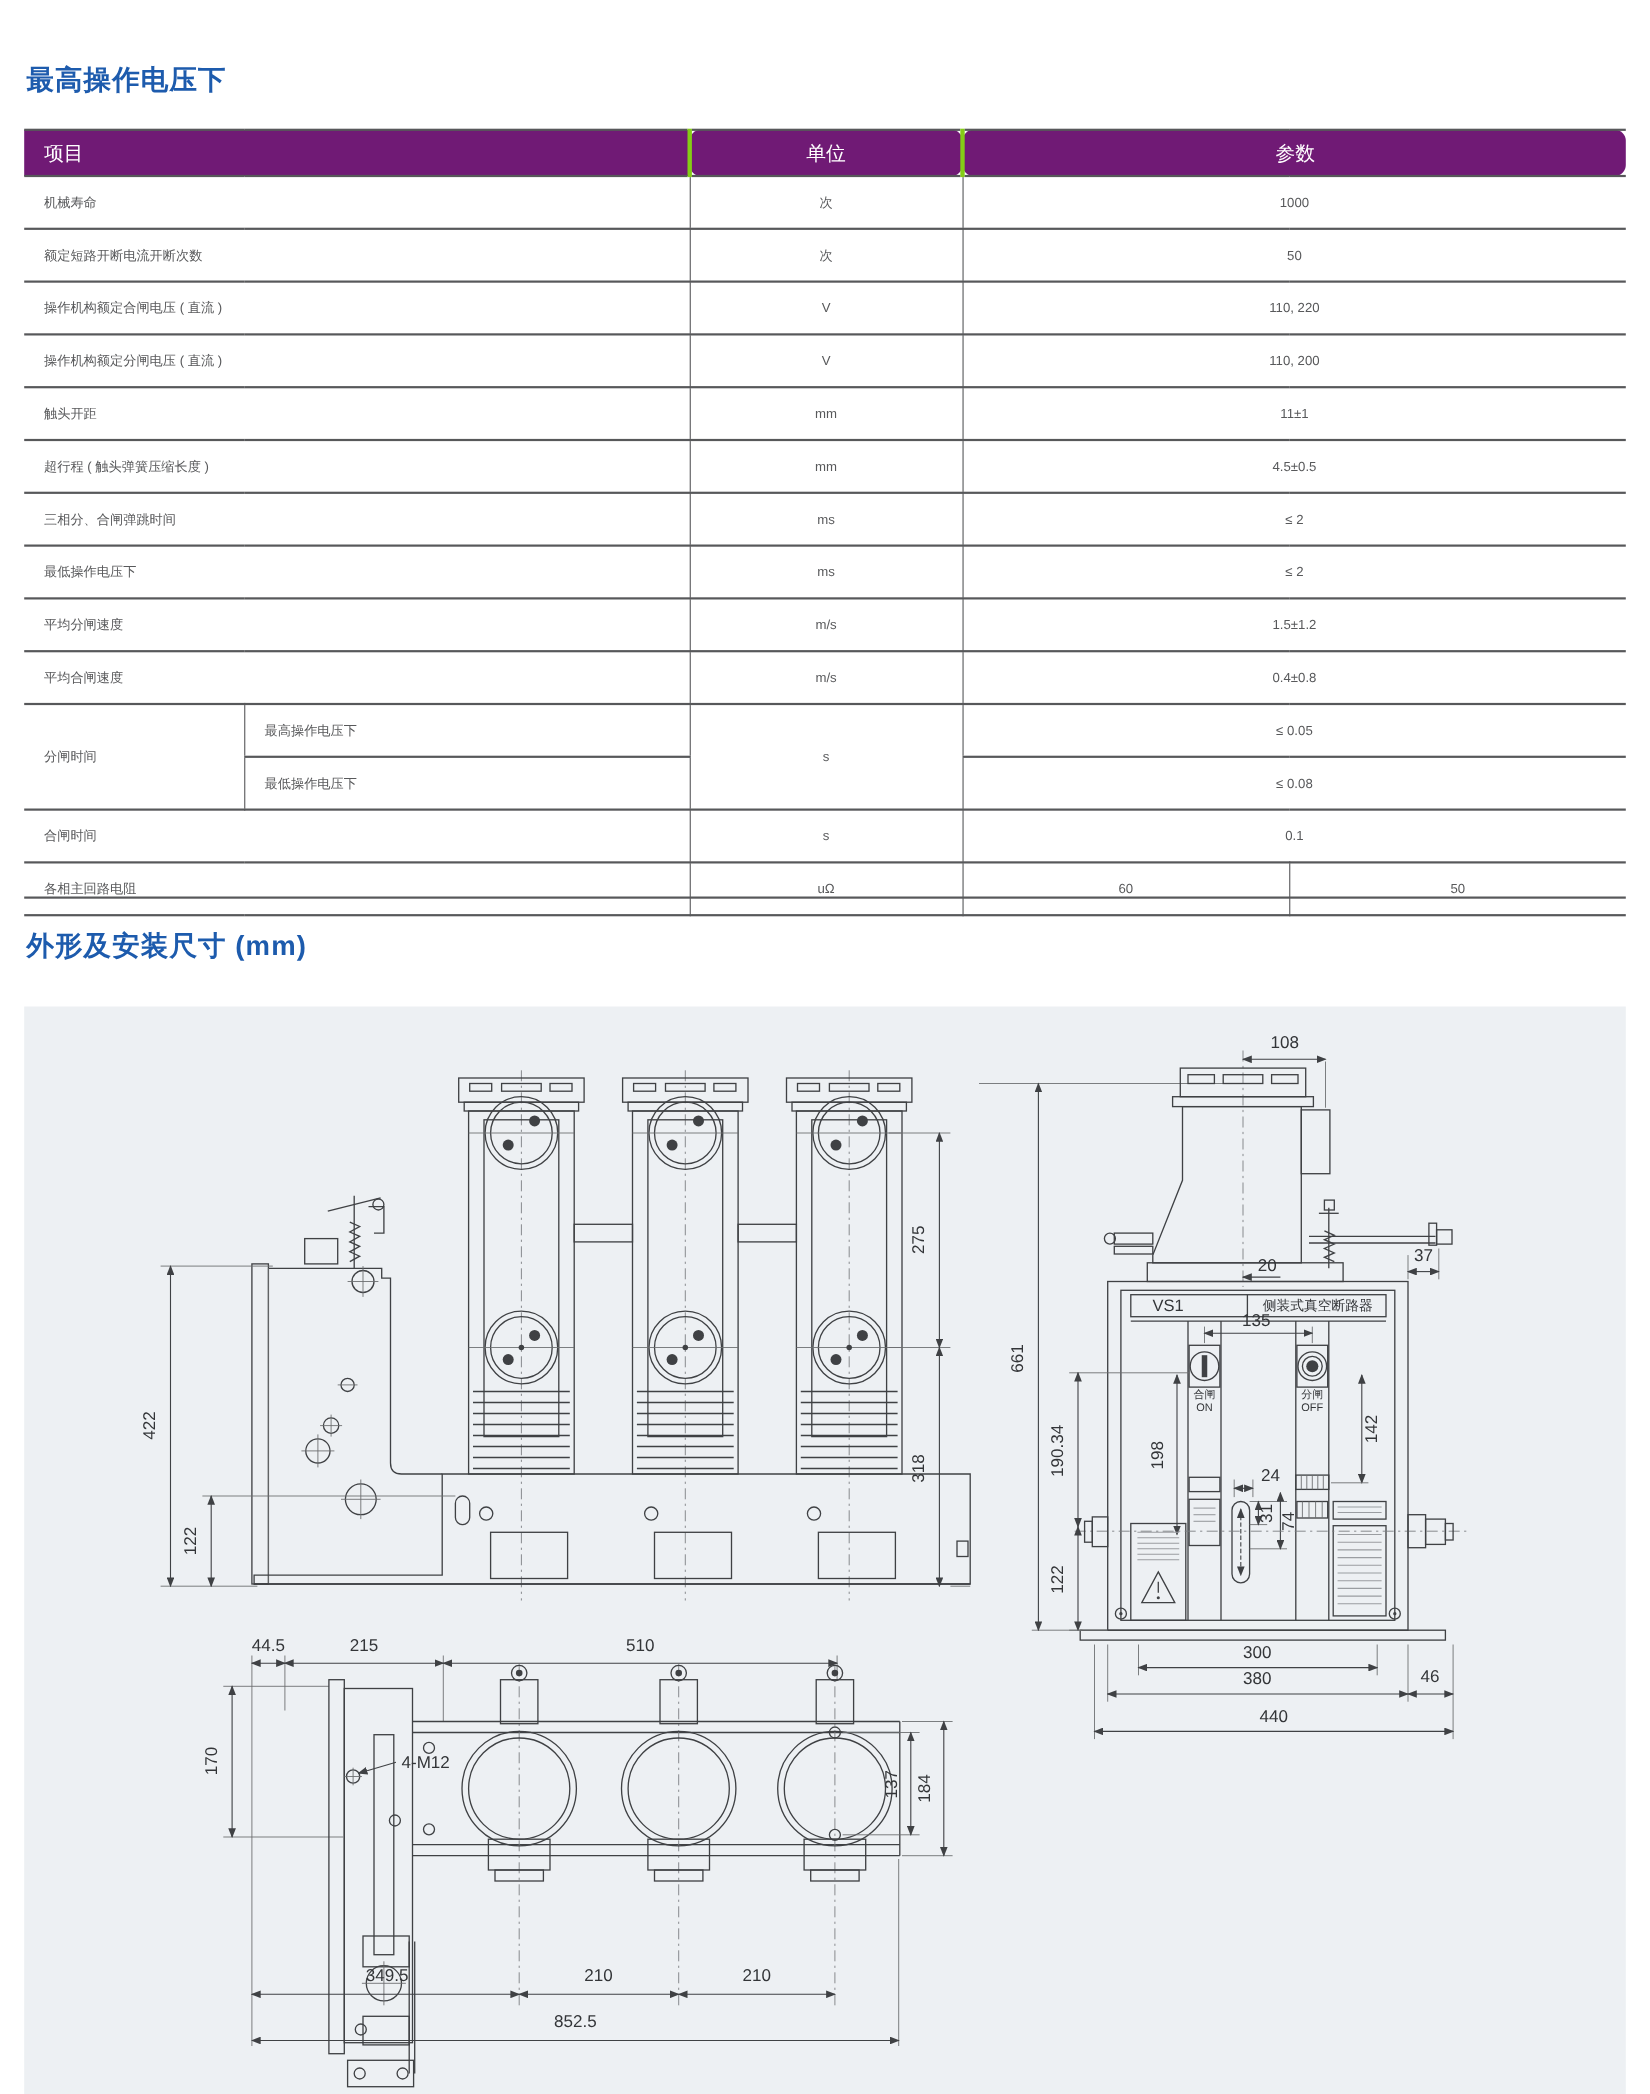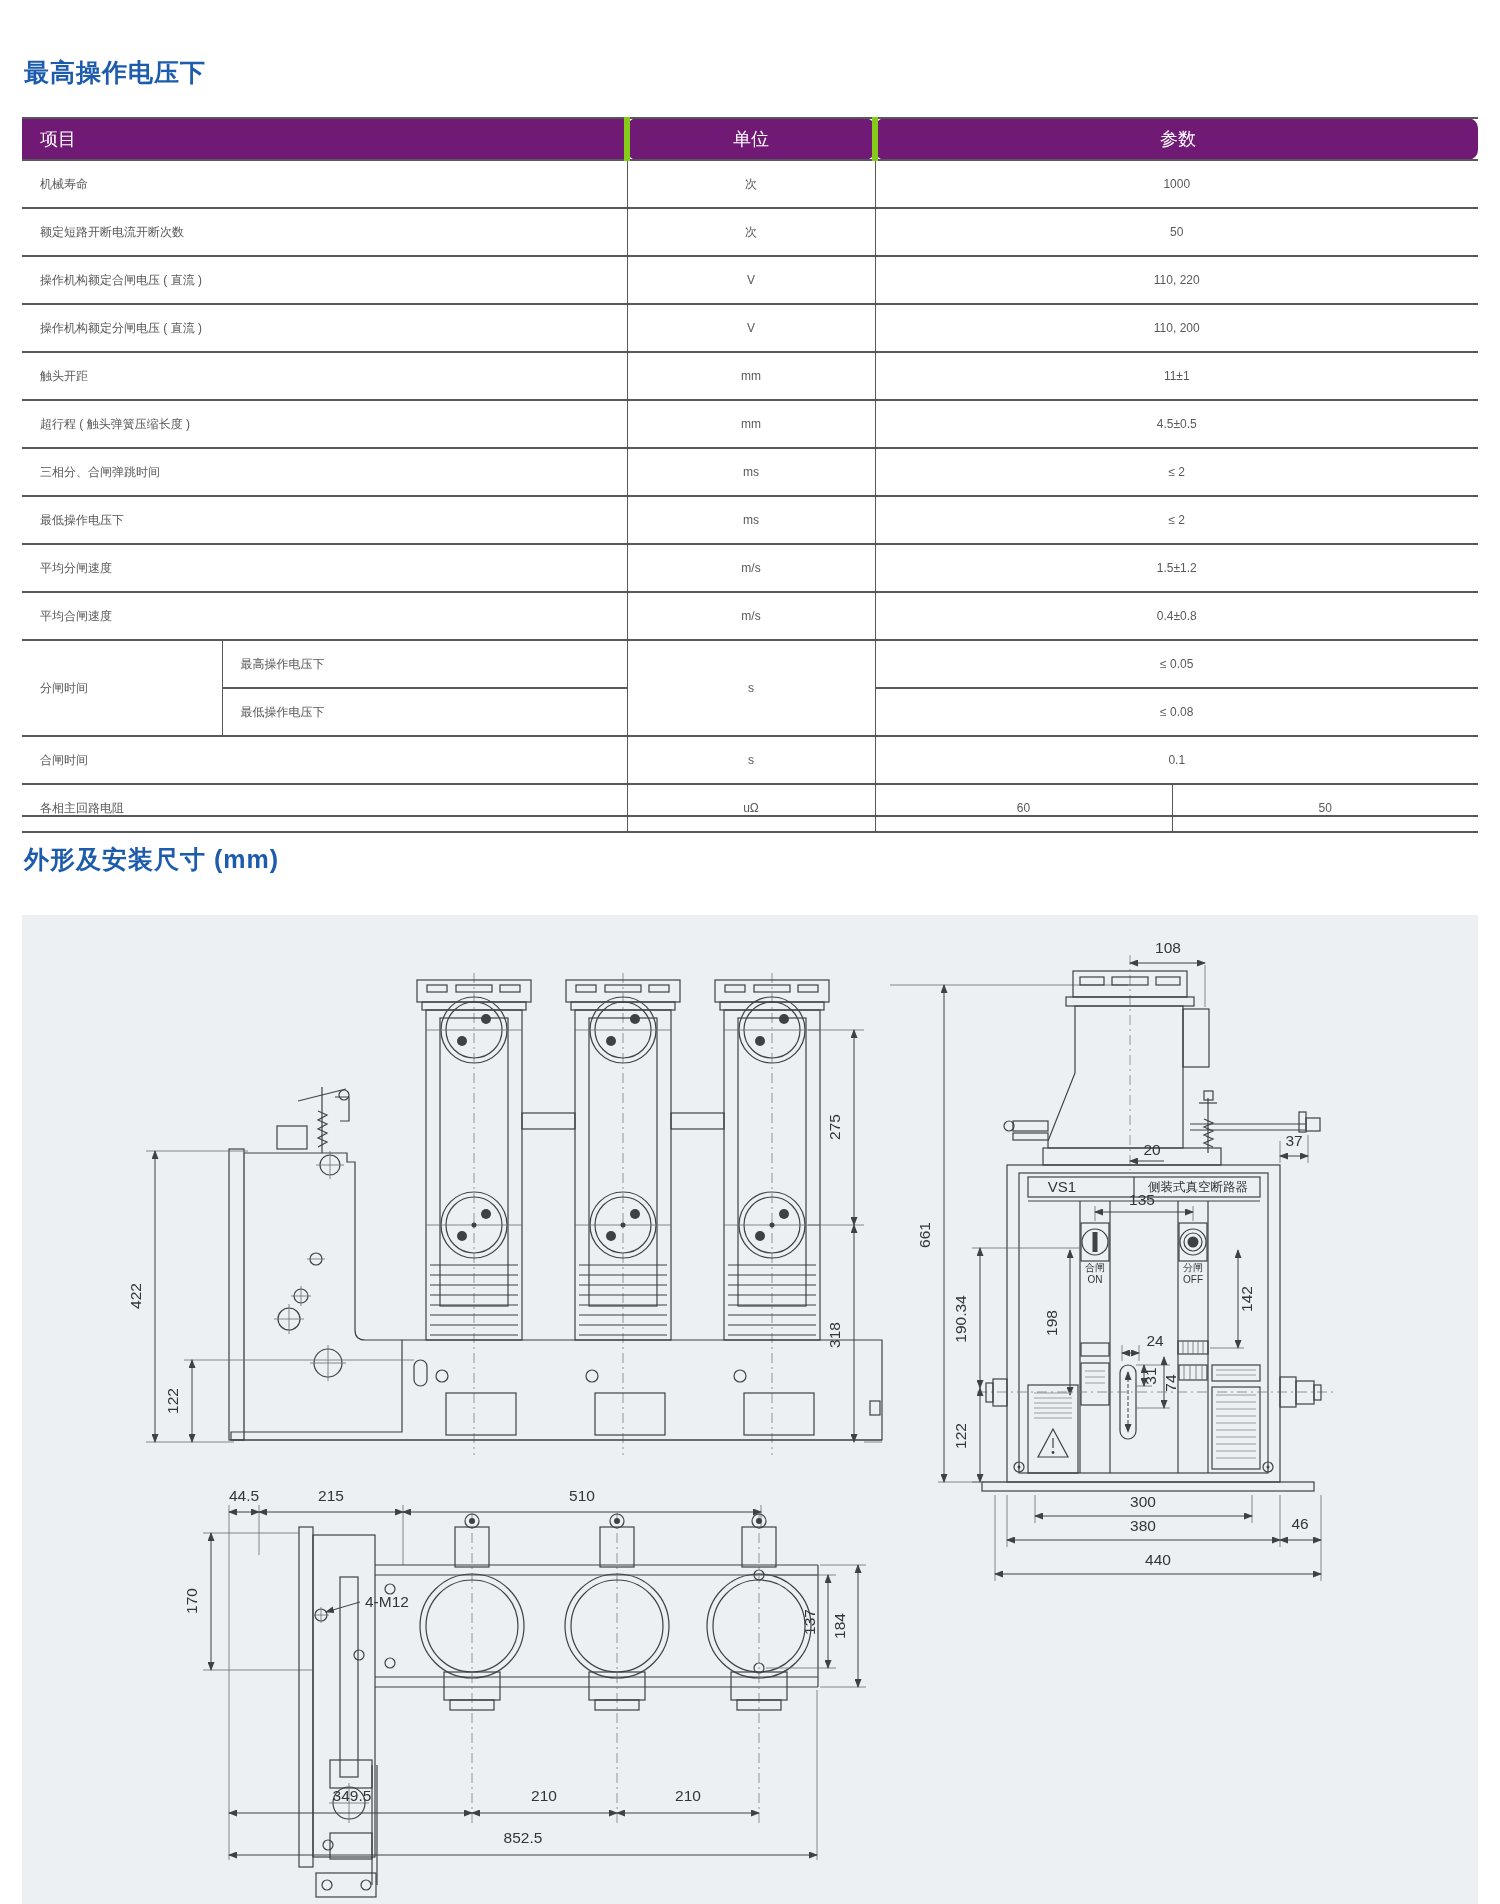--- a/index.html
+++ b/index.html
@@ -23,21 +23,21 @@
   }
   #spec-table col.c1a{width:200px;}
   #spec-table col.c1b{width:405px;}
   #spec-table col.c2{width:248px;}
   #spec-table col.c3a{width:297px;}
   #spec-table col.c3b{width:306px;}
   #spec-table th{
     background:#701a75;color:#ffffff;font-size:18px;font-weight:500;
     height:40px;padding:0;
   }
-  #spec-table th.sep{border-left:6px solid #84cc16;border-radius:10px;}
+  #spec-table th.sep{border-left:4px solid #84cc16;border-radius:10px;}
   #spec-table th.h-item{text-align:left;padding-left:18px;}
   #spec-table td{
     color:#58595b;font-size:12px;height:46px;padding:0;text-align:center;
     background:#ffffff;
   }
   #spec-table tr{border-top:2px solid #57585a;}
   #spec-table td.item{text-align:left;padding-left:18px;}
   #spec-table td.vl{border-left:1.5px solid #57585a;}
   .table-bottom-line{
     position:absolute;left:22px;top:815px;width:1456px;height:2px;background:#57585a;

